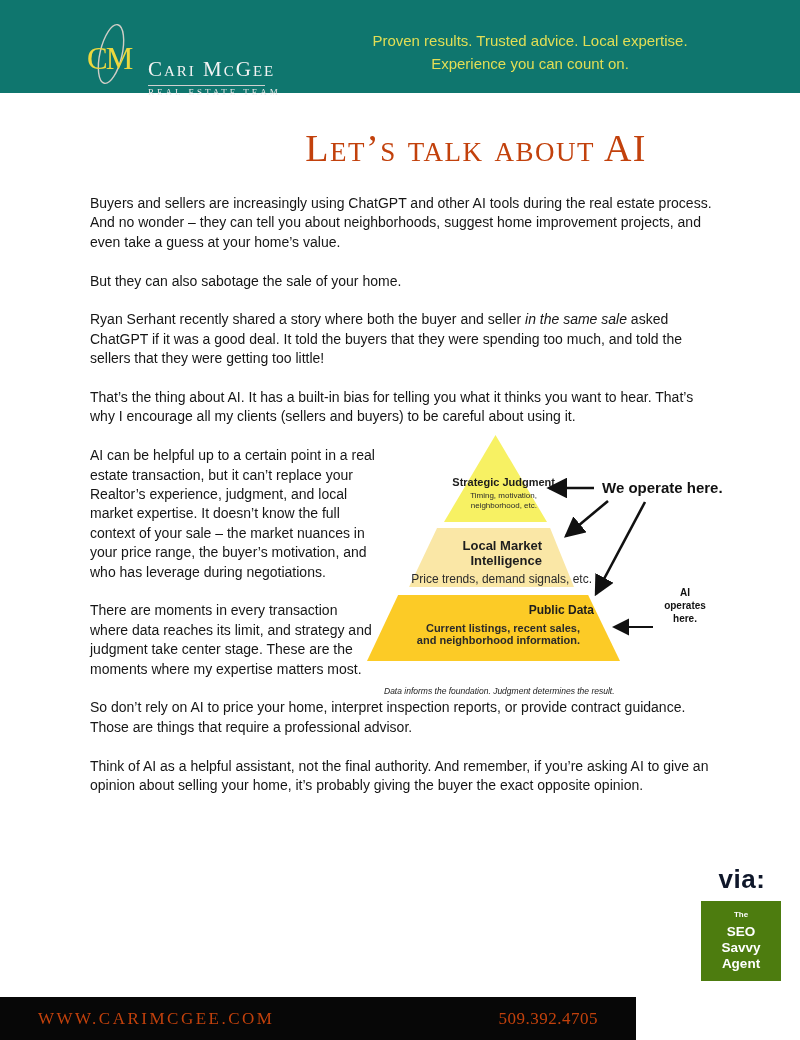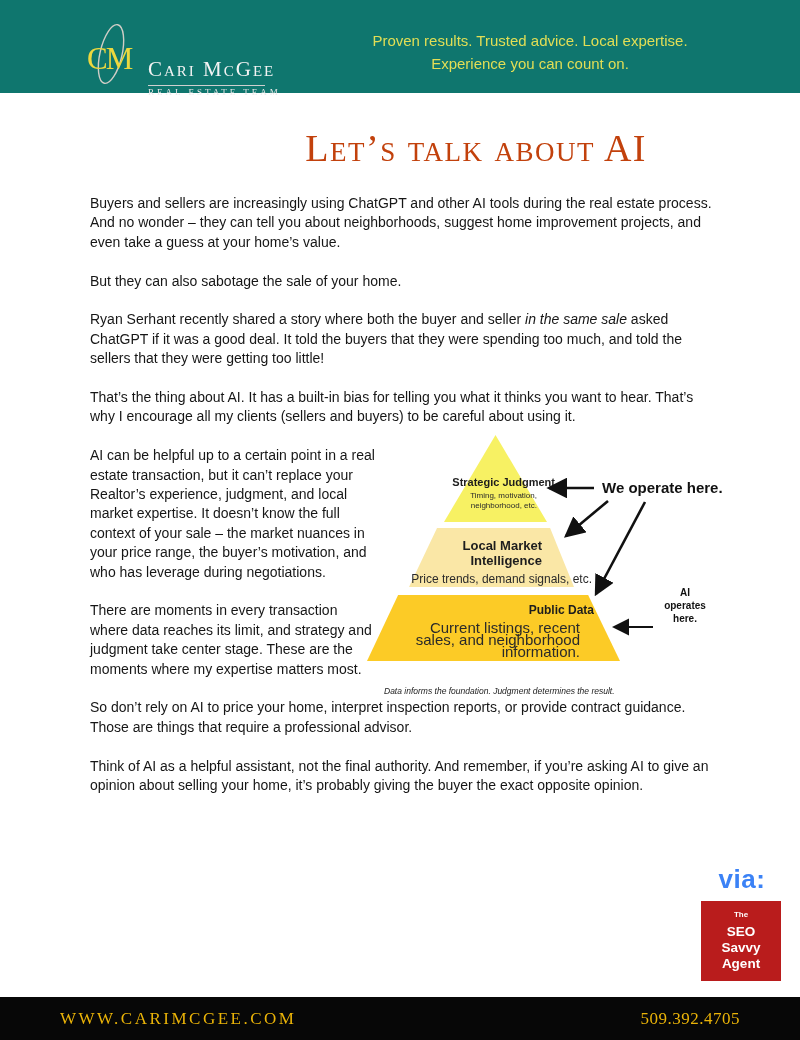--- a/index.html
+++ b/index.html
@@ -57,44 +57,44 @@
            clip-path: polygon(12.3% 0, 87.4% 0, 100% 100%, 0 100%); }
   .tier-text { position: absolute; text-align: right; color: #1d1d1d; }
   .t1-text { left: 77px; top: 46px; width: 120px; }
   .t1-text .tier-title { font-size: 11px; font-weight: bold; line-height: 12px; }
   .t1-text .tier-sub { font-size: 8px; line-height: 9.5px; margin: 3px auto 0; width: 84px; color: #2a2a2a; }
   .t2-text { left: 34px; top: 108px; width: 200px; }
   .t2-text .tier-title { font-size: 13px; font-weight: bold; line-height: 15px; margin: 0 auto; width: 100px; }
   .t2-text .tier-sub { font-size: 12px; margin-top: 4px; color: #2a2a2a; }
   .t3-text { left: 36px; top: 172px; width: 200px; }
   .t3-text .tier-title { font-size: 12px; font-weight: bold; line-height: 16px; }
-  .t3-text .tier-sub { font-size: 15px; line-height: 12px; margin: 4px auto 12px; width: 172px; color: #2a2a2a; }
+  .t3-text .tier-sub { font-size: 11px; line-height: 12px; margin: 4px auto 12px; width: 172px; color: #2a2a2a; font-weight: bold; }
   .fig-caption {
     position: absolute; left: 26px; top: 256px; font-size: 8.5px; font-style: italic; color: #222;
   }
   .we-label { position: absolute; left: 244px; top: 49px; font-size: 15px; font-weight: bold; color: #111; white-space: nowrap; }
   .ai-label { position: absolute; left: 301px; top: 156px; width: 52px; text-align: center;
               font-size: 10px; font-weight: bold; line-height: 13px; color: #111; }
   .arrows { position: absolute; left: 0; top: 0; }
 
   
   .via { position: absolute; left: 701px; top: 864px; width: 82px; text-align: center; }
-  .via-text { font-size: 26px; font-weight: bold; color: #3b82f6; letter-spacing: 0.5px; line-height: 30px; }
+  .via-text { font-size: 26px; font-weight: bold; color: #0f172a; letter-spacing: 0.5px; line-height: 30px; }
   .via-badge {
-    margin-top: 7px; width: 80px; height: 80px; background: #b91c1c;
+    margin-top: 7px; width: 80px; height: 80px; background: #4d7c0f;
     display: flex; flex-direction: column; align-items: center; justify-content: center; color: #fff;
   }
   .badge-the { font-size: 8px; font-weight: bold; margin-bottom: 5px; }
   .badge-name { font-size: 13.5px; font-weight: bold; line-height: 16px; width: 70px; }
 
   
   .footer {
-    position: absolute; left: 0; bottom: 0; width: 800px; height: 43px; background: #070707;
-    display: flex; align-items: center; justify-content: space-between; padding: 0 60px;
-    font-family: "Liberation Serif", serif; color: #eab308;
+    position: absolute; left: 0; bottom: 0; width: 636px; height: 43px; background: #070707;
+    display: flex; align-items: center; justify-content: space-between; padding: 0 38px;
+    font-family: "Liberation Serif", serif; color: #c2410c;
   }
   .footer-site { font-size: 17px; letter-spacing: 2.5px; }
   .footer-phone { font-size: 17px; letter-spacing: 0.5px; }
 </style>
 </head>
 <body>
 
 <div class="page">
 
   <div class="header">

